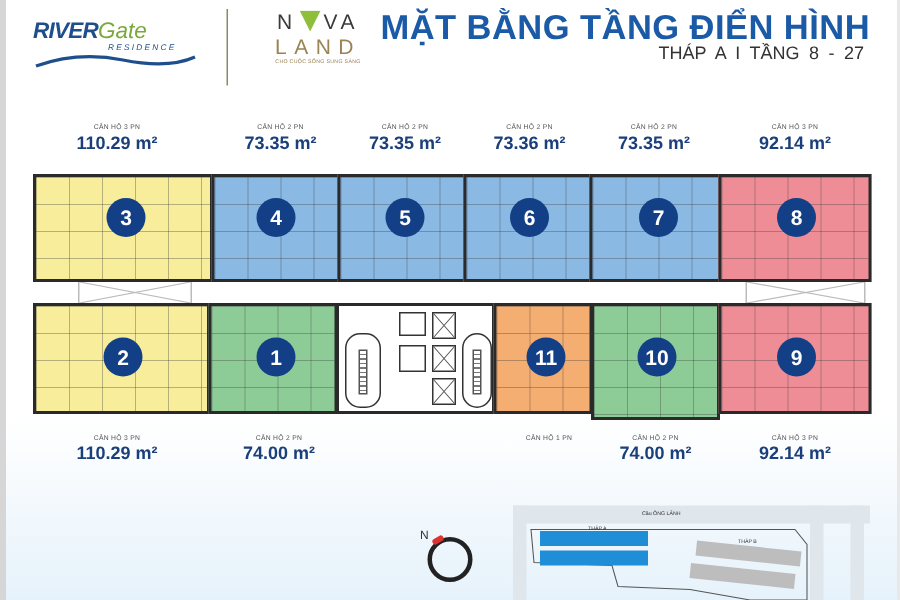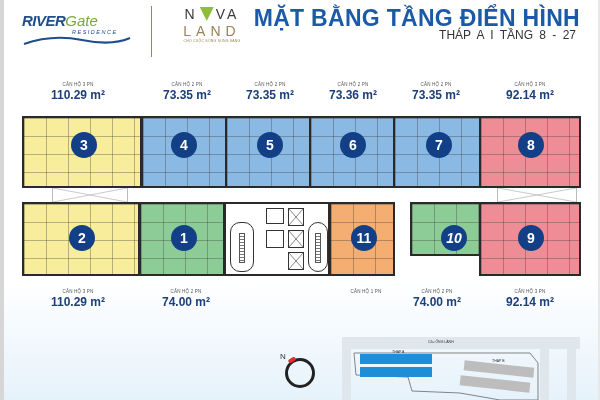--- a/index.html
+++ b/index.html
@@ -195,21 +195,21 @@
         <path d="M0 0 L16 18 M16 0 L0 18" stroke="#555" stroke-width="0.8"></path>
       </svg>
   </div>
   <div class="stair" style="left:82px; top:18px; width:20px; height:50px;"></div>
 </div>
 
 <div class="unit orange" style="left:329px; top:202px; width:66px; height:74px;">
   <div class="inner"></div>
   <div class="badge" style="left:33px; top:34px;">11</div>
 </div>
-<div class="unit green" style="left:410px; top:202px; width:86px; height:54px;font-style:italic;">
+<div class="unit green" style="left:394px; top:202px; width:86px; height:78px;">
   <div class="inner"></div>
   <div class="badge" style="left:42px; top:34px;">10</div>
 </div>
 <div class="unit red" style="left:479px; top:202px; width:102px; height:74px;">
   <div class="inner"></div>
   <div class="badge" style="left:50px; top:34px;">9</div>
 </div>
 
 <div class="unit-label" style="left:38px; top:289px;">
   <div class="typ">CĂN HỘ 3 PN</div>

